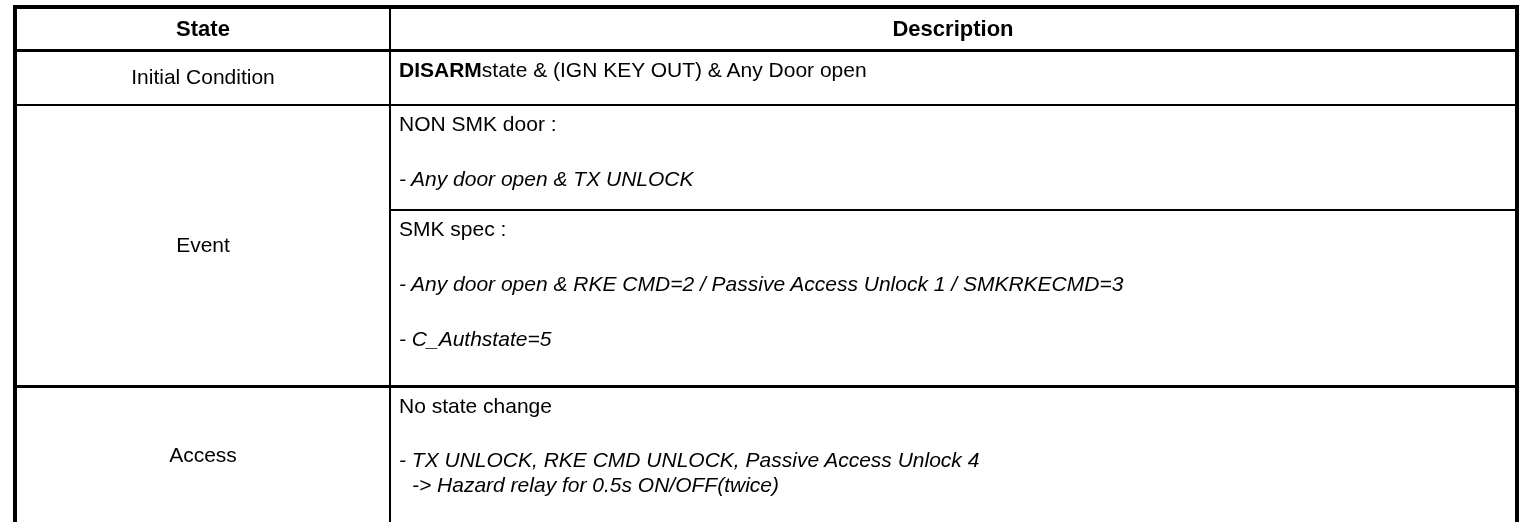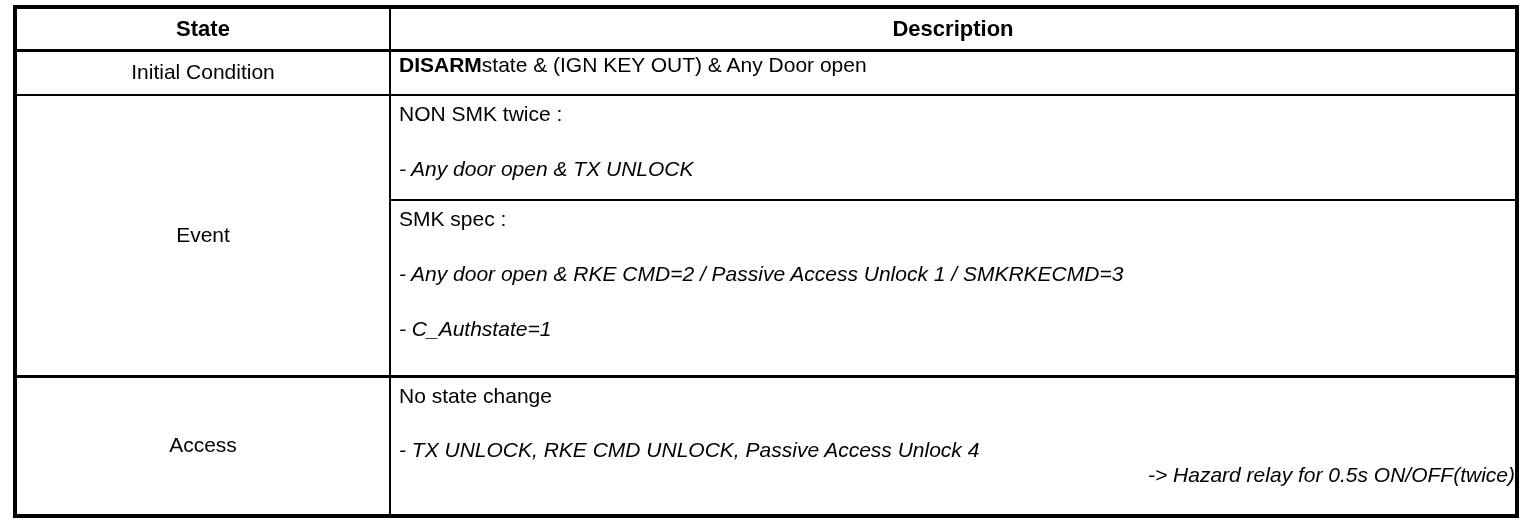--- a/index.html
+++ b/index.html
@@ -90,24 +90,24 @@
   .bold { font-weight: bold; }
 
   .line {
     display: block;
     white-space: nowrap;
   }
   .line + .line { margin-top: 0; font-style: italic; }
 
   .gap-lg { height: 30px; }
 
-  .indent-arrow { padding-left: 13px; text-align: right; }
+  .indent-arrow { padding-left: 13px; }
 
   
-  .row-initial td { height: 45px; }
+  .row-initial td { height: 55px; }
   .row-nonsmk td  { height: 105px; }
   .row-smk td     { height: 176px; }
   .row-action td  { height: 140px; }
 
   
   td.rowspan-event { border-bottom: 3px solid #000000; }
   td.rowspan-event, td.action-state { border-top: 2px solid #000000; }
 
   tr.row-action td { border-top: 3px solid #000000; }
 </style>
@@ -134,33 +134,33 @@
       <tr class="row-initial">
         <td class="state-cell">Initial Condition</td>
         <td class="desc-cell">
           <span class="line"><span class="bold">DISARM</span><span>state &amp; (IGN KEY OUT) &amp; Any Door open</span></span>
         </td>
       </tr>
 
       <tr class="row-nonsmk">
         <td class="state-cell rowspan-event" rowspan="2">Event</td>
         <td class="desc-block">
-          <span class="line">NON SMK twice :</span>
+          <span class="line">NON SMK door :</span>
           <span class="gap-lg line">&nbsp;</span>
           <span class="line">-  Any door open &amp; TX UNLOCK</span>
         </td>
       </tr>
 
       <tr class="row-smk">
         <td class="desc-block">
           <span class="line">SMK spec :</span>
           <span class="gap-lg line">&nbsp;</span>
           <span class="line">-  Any door open &amp; RKE CMD=2 / Passive Access Unlock 1 / SMKRKECMD=3</span>
           <span class="gap-lg line">&nbsp;</span>
-          <span class="line">-  C_Authstate=1</span>
+          <span class="line">-  C_Authstate=5</span>
         </td>
       </tr>
 
       <tr class="row-action">
         <td class="state-cell action-state">Access</td>
         <td class="desc-block">
           <span class="line">No state change</span>
           <span class="gap-lg line">&nbsp;</span>
           <span class="line">-  TX UNLOCK, RKE CMD UNLOCK, Passive Access Unlock 4</span>
           <span class="line indent-arrow">-&gt; Hazard relay for 0.5s ON/OFF(twice)</span>

